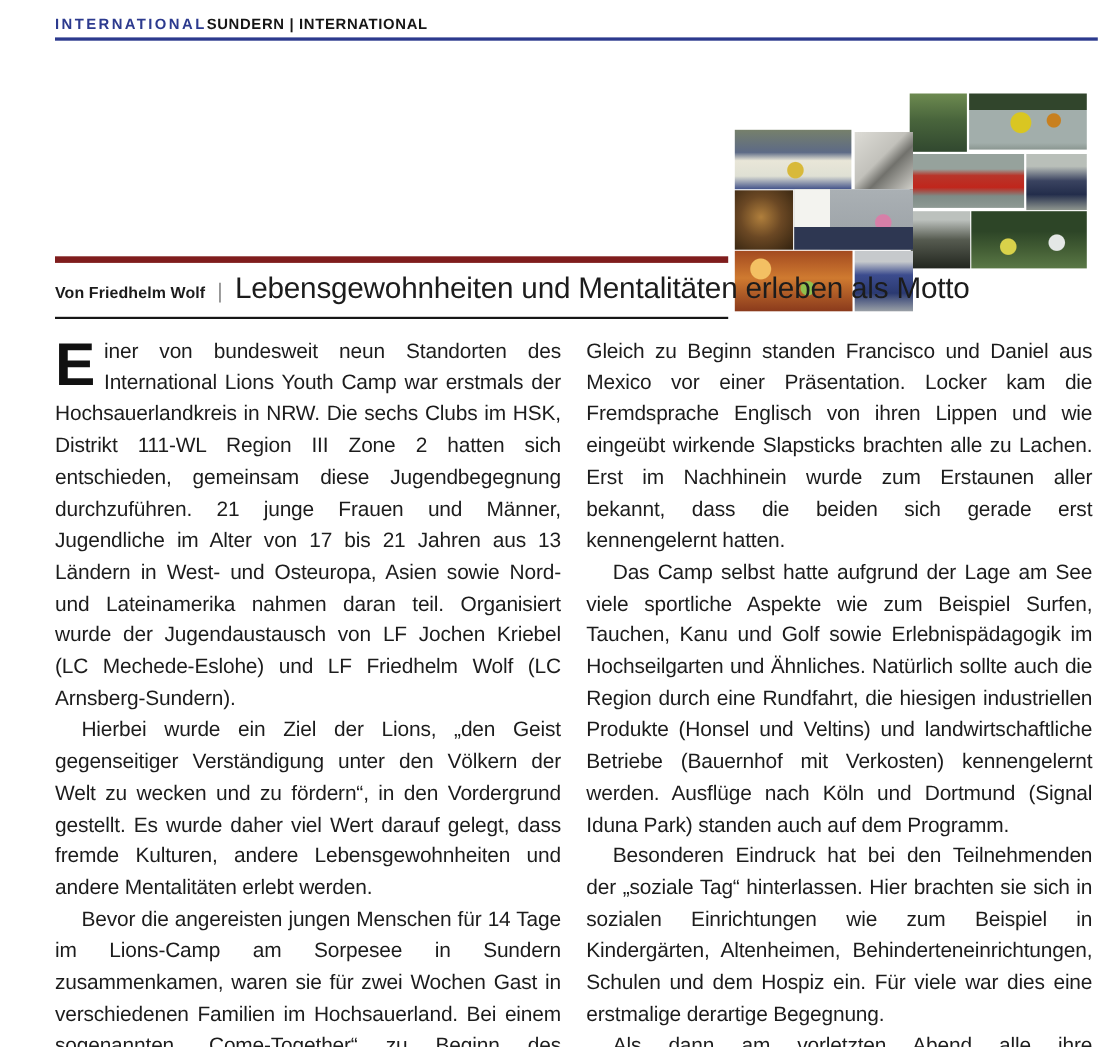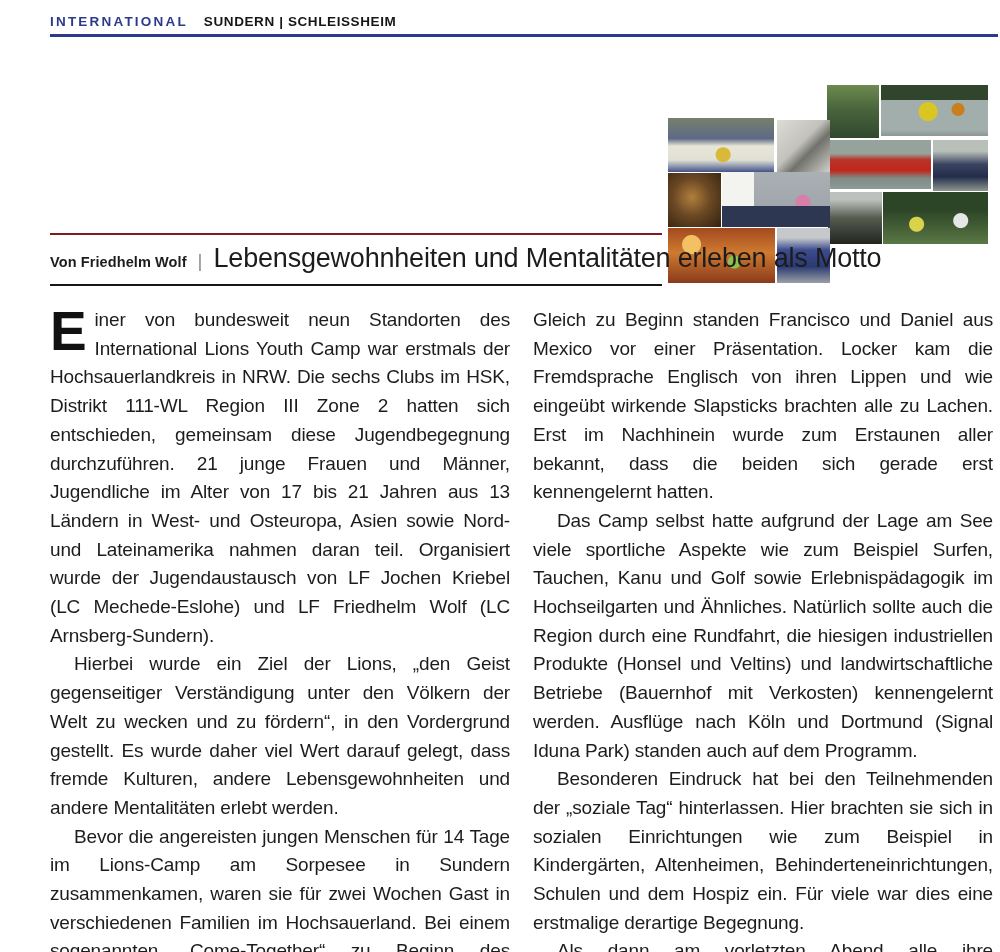--- a/index.html
+++ b/index.html
@@ -6,31 +6,31 @@
   .page{
     position:relative;width:1000px;height:952px;background:#ffffff;overflow:hidden;
     font-family:"Liberation Sans","DejaVu Sans",sans-serif;color:#1c1c1c;
   }
   
   .kicker{
     position:absolute;left:50px;top:14px;width:948px;
     border-bottom:3px solid #2c3a8e;padding-bottom:5px;
     font-size:13.5px;font-weight:700;white-space:nowrap;
   }
-  .kicker-section{color:#2c3a8e;letter-spacing:2.2px;margin-right:16px;}
+  .kicker-section{color:#2c3a8e;letter-spacing:2.2px;}
   .kicker-location{color:#161616;letter-spacing:.6px;}
   
   .headline{
     position:absolute;left:48px;top:70px;width:625px;margin:0;
     font-size:50px;line-height:61px;font-weight:700;letter-spacing:-1.5px;color:#0d0d0d;
   }
   
   .byline{
     position:absolute;left:50px;top:233px;width:612px;
-    border-top:2px solid #7f1d1d;border-bottom:2px solid #161616;
+    border-top:6px solid #7f1d1d;border-bottom:2px solid #161616;
     padding:8px 0 10px;display:flex;align-items:baseline;white-space:nowrap;
   }
   .author{font-size:14.5px;font-weight:700;letter-spacing:.1px;}
   .sep{color:#8c8c8c;font-size:19px;margin:0 11px;font-weight:400;}
   .motto{font-size:27px;letter-spacing:-.2px;}
   
   .collage{position:absolute;left:663px;top:76px;width:330px;height:210px;}
   .tile{position:absolute;}
   .t-banner{left:5px;top:42px;width:106px;height:54px;background:
     radial-gradient(circle at 52% 68%, #d8b93a 0 7px, rgba(0,0,0,0) 8px),
@@ -72,21 +72,21 @@
   .para{margin:0;font-size:19px;line-height:28.7px;text-align:justify;letter-spacing:-.15px;color:#1c1c1c;}
   .para.indent{text-indent:24px;}
   .dropcap{float:left;font-size:55px;line-height:45px;font-weight:700;padding:3px 8px 0 0;color:#111;}
 </style>
 </head>
 <body>
 
 <div class="page">
 
   <div class="kicker">
-    <span class="kicker-section">INTERNATIONAL</span><span class="kicker-location">SUNDERN | SCHLEISSHEIM</span>
+    <span class="kicker-section">INTERNATIONAL</span><span class="kicker-location">SUNDERN | INTERNATIONAL</span>
   </div>
 
 
   <div class="collage">
     <div class="tile t-forest"></div>
     <div class="tile t-windsurf"></div>
     <div class="tile t-raft"></div>
     <div class="tile t-wetsuit"></div>
     <div class="tile t-ropes"></div>
     <div class="tile t-archery"></div>

